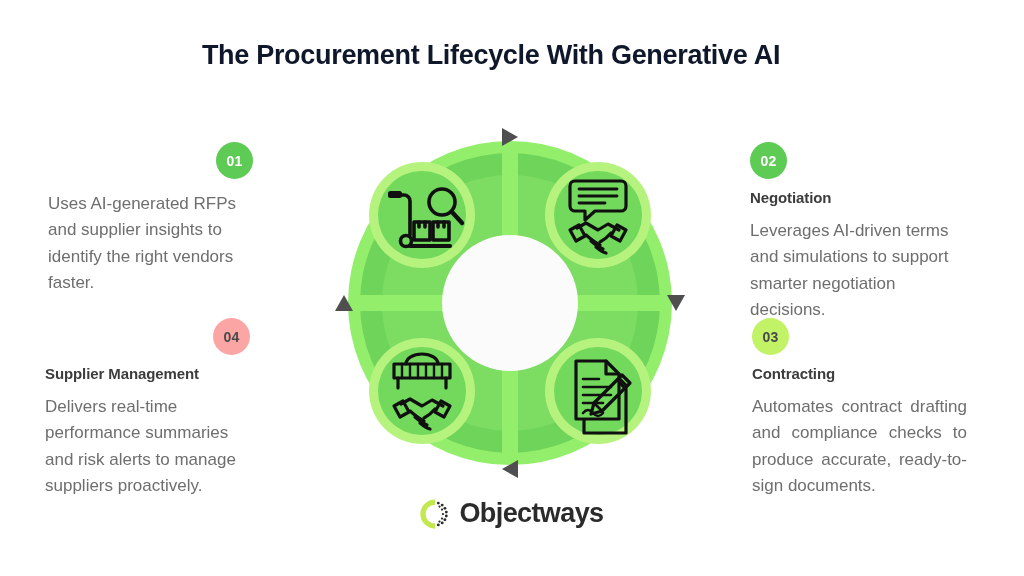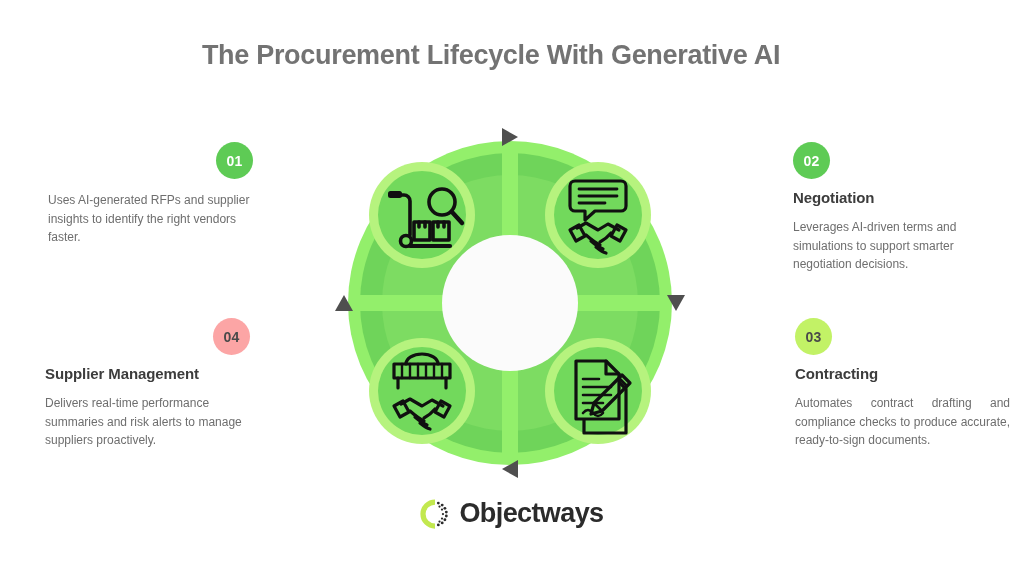--- a/index.html
+++ b/index.html
@@ -14,46 +14,46 @@
   }
 
   
   #page-title {
     position:absolute;
     top:40px; left:0; width:982px;
     text-align:center;
     font-size:27px;
     font-weight:bold;
     letter-spacing:-0.3px;
-    color:#737373;
+    color:#0f172a;
   }
 
   
   .step-block { position:absolute; width:215px; }
   .step-block.left  { text-align:left; }
-  .step-block.right { text-align:left;margin-left:43px; }
+  .step-block.right { text-align:left; }
 
   .badge {
     width:37px; height:37px; border-radius:50%;
     display:flex; align-items:center; justify-content:center;
     font-size:14px; font-weight:bold; letter-spacing:0.2px;
   }
   .step-block.left .badge  { margin-left:auto; margin-right:10px; }
   .step-block.right .badge { margin-right:auto; margin-left:0; }
 
   .step-title {
     margin-top:10px;
     font-size:15px;
     font-weight:bold;
     color:#3c3c3c;
     letter-spacing:-0.1px;
   }
   .step-desc {
     margin-top:12px;
-    font-size:12px;
+    font-size:17px;
     line-height:1.55;
     color:#6e6e6e;
   }
   .step-desc.justify { text-align:justify; }
 
   #block-01 { top:142px;  left:48px;  }
   #block-04 { top:318px;  left:45px;  }
   #block-02 { top:142px;  left:750px; }
   #block-03 { top:318px;  left:752px; }
 

